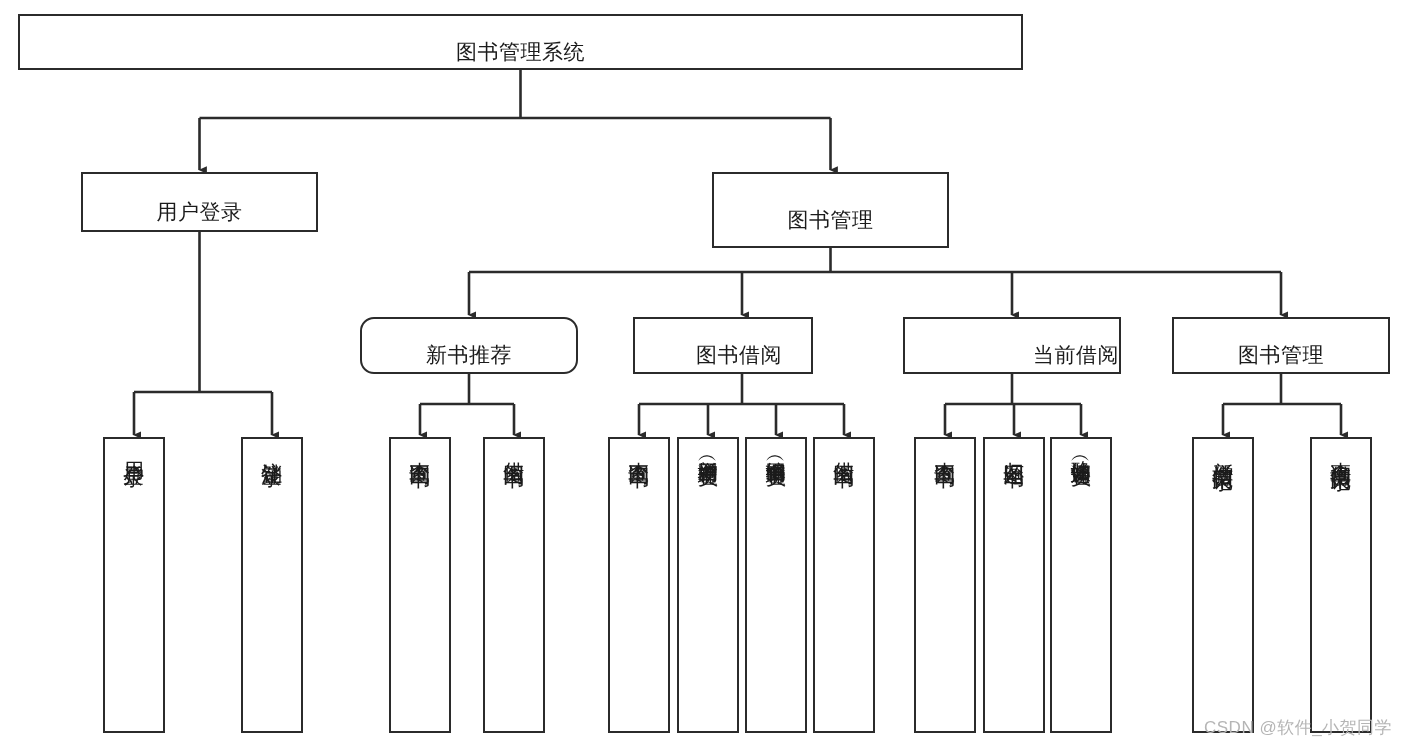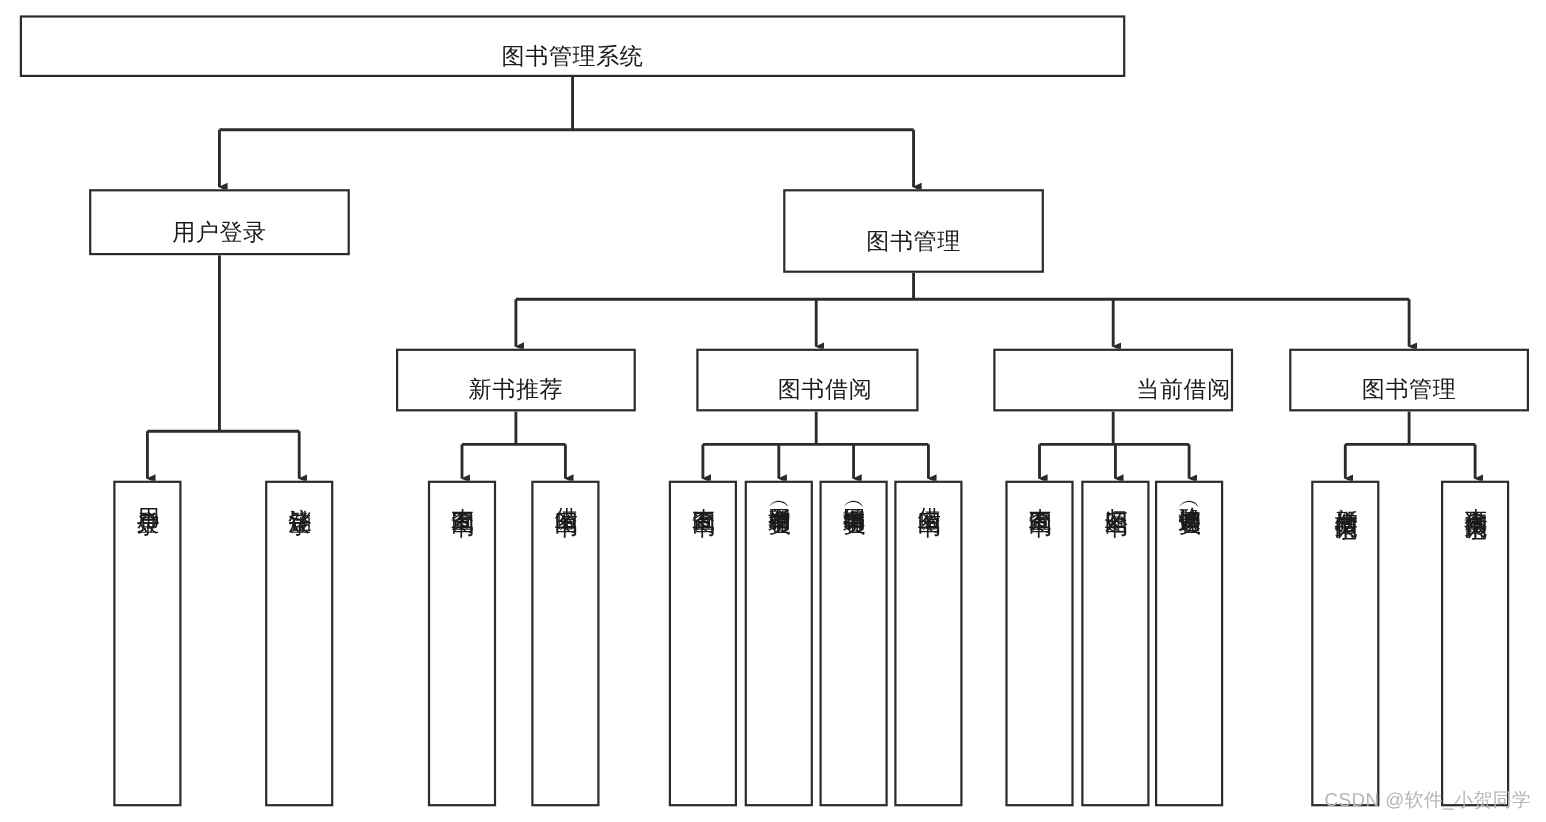--- a/index.html
+++ b/index.html
@@ -119,24 +119,24 @@
   <div id="node-layer">
       <div class="node horiz" style="left: 18px; top: 14px; width: 1005px; height: 56px;">
         <span class="node-label">图书管理系统</span>
       </div>
       <div class="node horiz" style="left: 81px; top: 172px; width: 237px; height: 60px;">
         <span class="node-label">用户登录</span>
       </div>
       <div class="node horiz" style="left: 712px; top: 172px; width: 237px; height: 76px;">
         <span class="node-label">图书管理</span>
       </div>
-      <div class="node horiz" style="left: 360px; top: 317px; width: 218px; height: 57px;">
+      <div class="node horiz" style="left: 360px; top: 317px; width: 218px; height: 57px; border-radius: 14px;">
         <span class="node-label">新书推荐</span>
       </div>
-      <div class="node horiz" style="left: 633px; top: 317px; width: 202px; height: 57px; padding-left: 32px;">
+      <div class="node horiz" style="left: 633px; top: 317px; width: 180px; height: 57px; padding-left: 32px;">
         <span class="node-label">图书借阅</span>
       </div>
       <div class="node horiz" style="left: 903px; top: 317px; width: 218px; height: 57px; justify-content: flex-end;">
         <span class="node-label">当前借阅</span>
       </div>
       <div class="node horiz" style="left: 1172px; top: 317px; width: 218px; height: 57px;">
         <span class="node-label">图书管理</span>
       </div>
       <div class="node vert" style="left: 103px; top: 437px; width: 62px; height: 296px;">
         <span class="node-label">用户登录</span>

